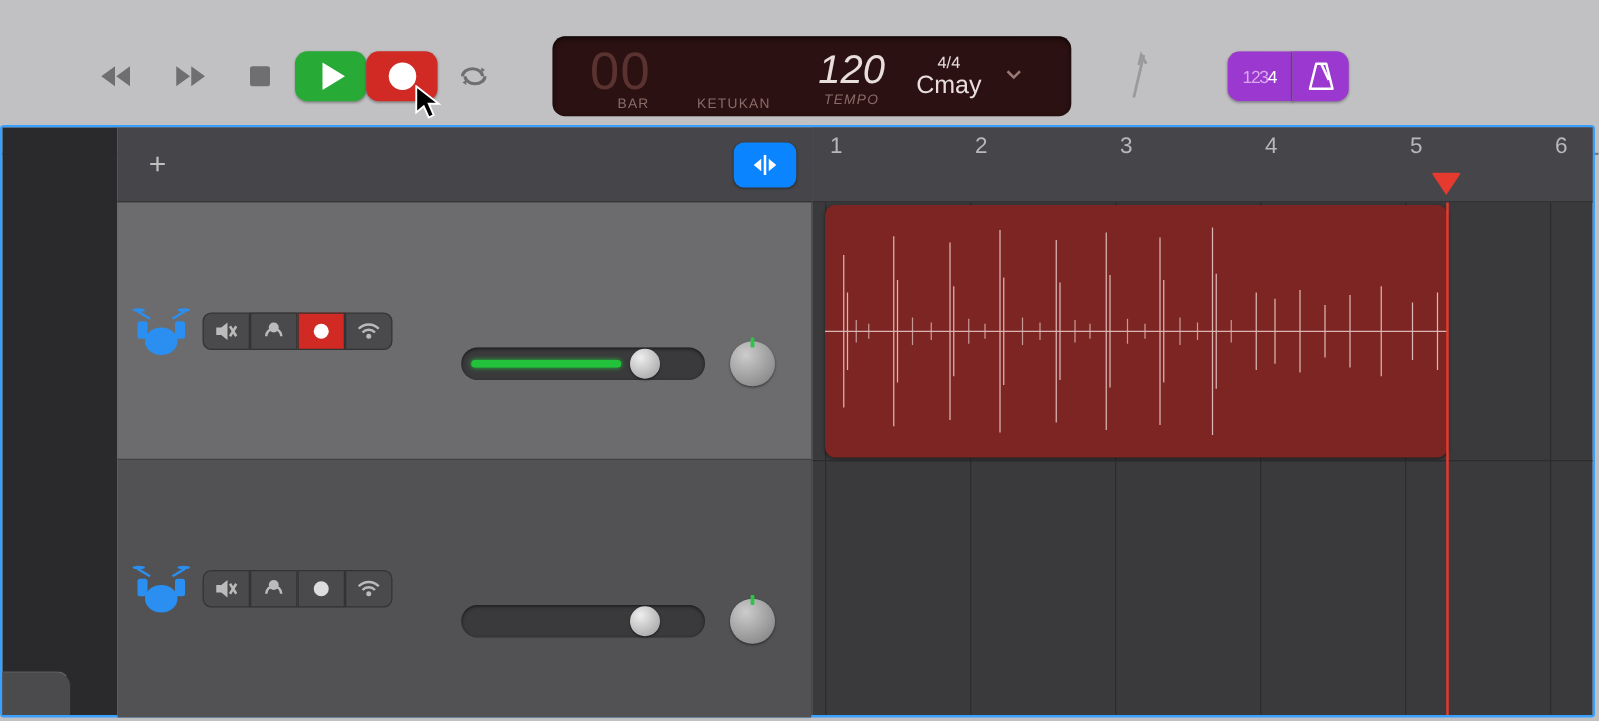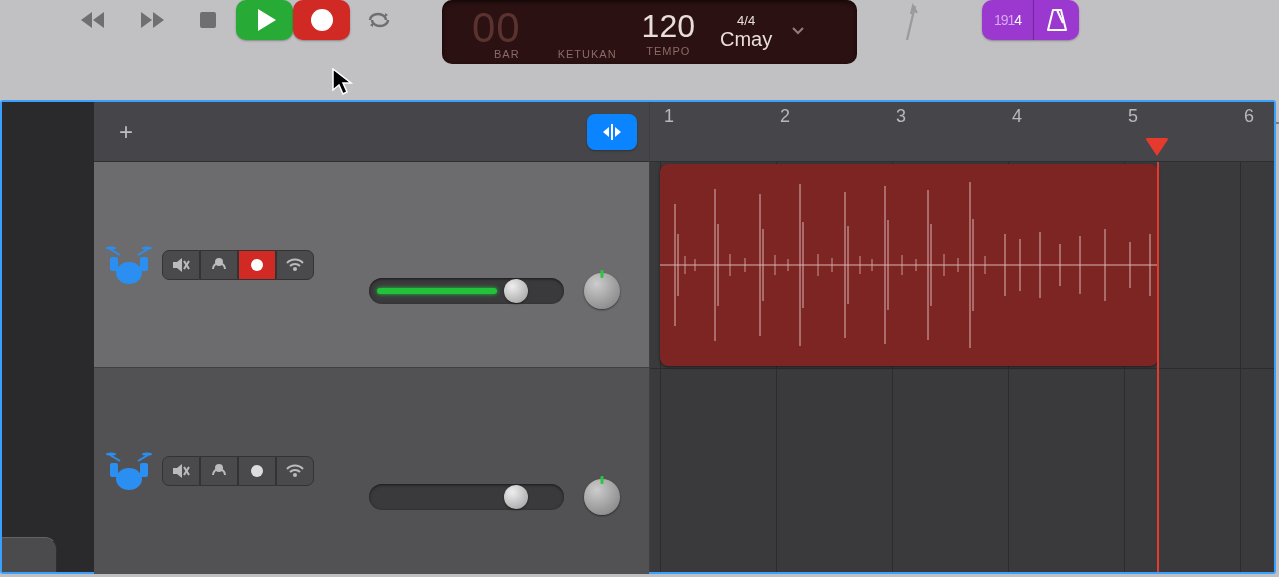--- a/index.html
+++ b/index.html
@@ -1,30 +1,30 @@
 <!DOCTYPE html>
 <html><head>
 <meta charset="utf-8">
 <style>
   * { box-sizing: border-box; margin: 0; padding: 0; font-family: -apple-system, "Helvetica Neue", Arial, sans-serif; }
   body { background:#c0c0c3; width:1279px; height:577px; overflow:hidden; position:relative;}
-  .toolbar { height:124px; background:#c1c1c4; display:flex; align-items:flex-start; padding:0 10px; position:relative; border-bottom:2px solid #7a7a7c; border-radius:3px 3px 0 0;}
+  .toolbar { height:124px; background:#c1c1c4; display:flex; align-items:center; padding:0 10px; position:relative; border-bottom:2px solid #7a7a7c; border-radius:3px 3px 0 0;}
   .transport-group { display:flex; align-items:center; gap:0; margin-left:55px;}
   .tbtn { width:57px; height:40px; border-radius:10px; display:flex; align-items:center; justify-content:center; color:#6f6f72; }
   .tarrow { color:#6f6f72;}
   .play-btn { background:#27aa36; box-shadow:0 1px 2px rgba(0,0,0,0.3);}
   .rec-btn { background:#d12a24; box-shadow:0 1px 2px rgba(0,0,0,0.3);}
   .play-tri { width:0;height:0;border-left:18px solid #fff;border-top:11px solid transparent;border-bottom:11px solid transparent; margin-left:4px;}
   .lcd { margin-left:35px; width:415px; height:64px; background:#2b1111; border-radius:10px; box-shadow:inset 0 2px 4px rgba(0,0,0,0.6); display:flex; align-items:center; position:relative; color:#ccc;}
   .lcd .pos { display:flex; align-items:baseline; margin-left:30px; }
   .lcd .pos .faded { color:#5a3330; font-weight:300; font-size:42px; letter-spacing:1px;}
   .lcd .pos .main { color:#e8dedc; font-weight:300; font-size:42px; letter-spacing:1px;}
   .lcd .sub { font-size:11px; color:#8a6b68; letter-spacing:1px; }
   .lcd .col { display:flex; flex-direction:column; align-items:center; justify-content:center; }
-  .lcd .tempo { margin-left:25px; }
+  .lcd .tempo { margin-left:38px;font-style:italic; }
   .lcd .tempoval { color:#e8dedc; font-size:32px; font-weight:300;}
   .lcd .sig { margin-left:25px; display:flex; flex-direction:column; align-items:center; }
   .lcd .sigtop { color:#e8dedc; font-size:13px; font-weight:300;}
   .lcd .sigbot { color:#e8dedc; font-size:20px; font-weight:400;}
   .lcd .chevron { margin-left:18px; color:#9a7875;}
   .tuning { margin-left:40px; color:#9a9a9c; }
   .right-group { display:flex; margin-left:55px; gap:0;}
   .purple-btn { height:40px; background:#9a38cf; display:flex; align-items:center; justify-content:center; box-shadow:0 1px 2px rgba(0,0,0,0.3);}
   .purple-left { width:52px; border-radius:10px 0 0 10px; border-right:1px solid rgba(0,0,0,0.2);}
   .purple-right { width:45px; border-radius:0 10px 10px 0;}
@@ -134,21 +134,21 @@
 
   <div class="tuning">
     <svg width="30" height="42" viewBox="0 0 30 42" fill="none" stroke="#9a9a9c" stroke-width="2.2">
       <path d="M10 40 L18 6"></path>
         <path d="M14 14 L16 6 L20 13"></path>
     </svg>
   </div>
 
   <div class="right-group">
     <div class="purple-btn purple-left">
-      <span class="digits"><span>191</span><span class="d4">4</span></span>
+      <span class="digits"><span>123</span><span class="d4">4</span></span>
     </div>
     <div class="purple-btn purple-right">
       <svg width="24" height="26" viewBox="0 0 24 26" fill="none" stroke="#fff" stroke-width="2" stroke-linejoin="round">
         <path d="M8 3h8l5 20H3z"></path>
           <path d="M12 3 L18 16"></path>
       </svg>
     </div>
   </div>
 </div>
 

